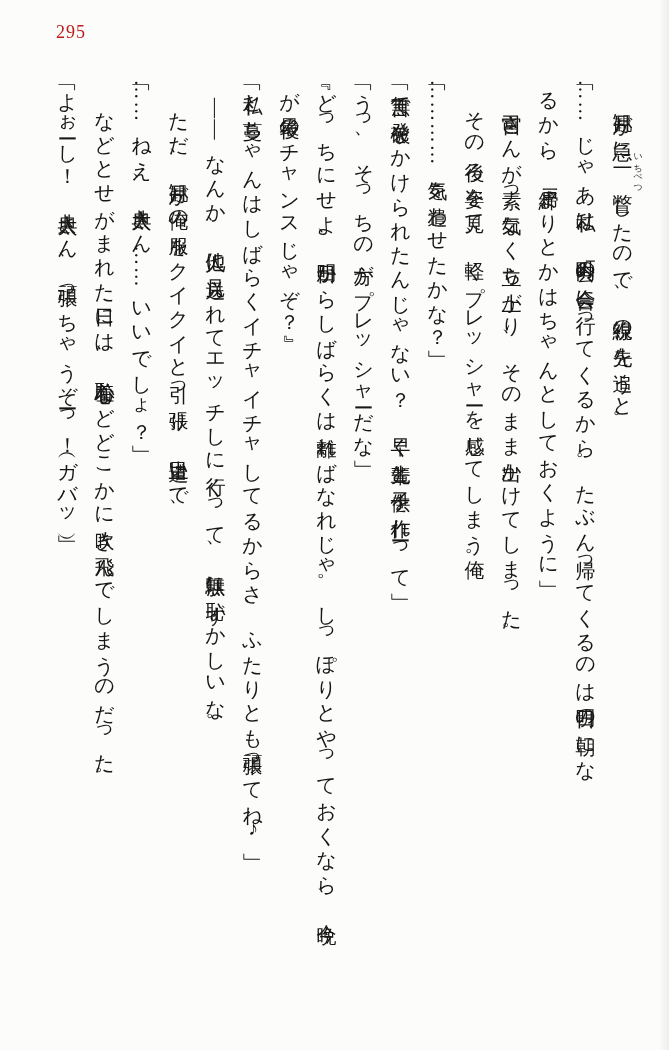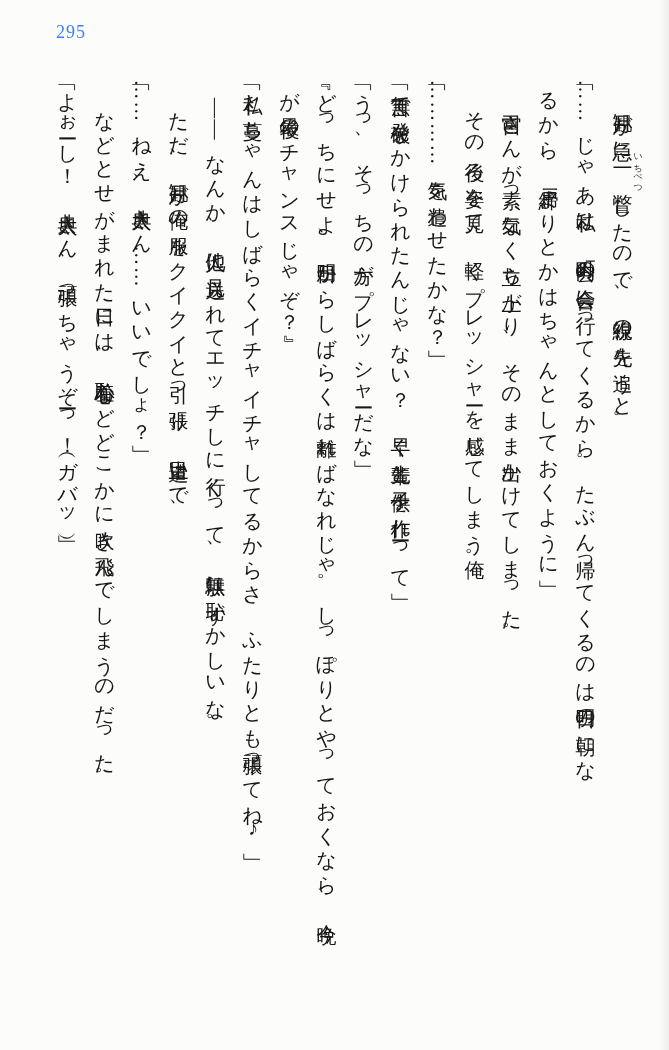--- a/index.html
+++ b/index.html
@@ -22,21 +22,21 @@
     width: 10px; height: 100%;
     background: linear-gradient(to right, rgba(0,0,0,0), rgba(0,0,0,0.06));
     pointer-events: none;
   }
   .page-number {
     position: absolute;
     top: 22px;
     left: 56px;
     font-size: 18px;
     letter-spacing: 1px;
-    color: #3b82f6;
+    color: #b91c1c;
   }
   .text-block {
     position: absolute;
     top: 78px;
     right: 26px;
     width: 614px;
     height: 900px;
     writing-mode: vertical-rl;
     text-orientation: mixed;
     font-size: 20px;

